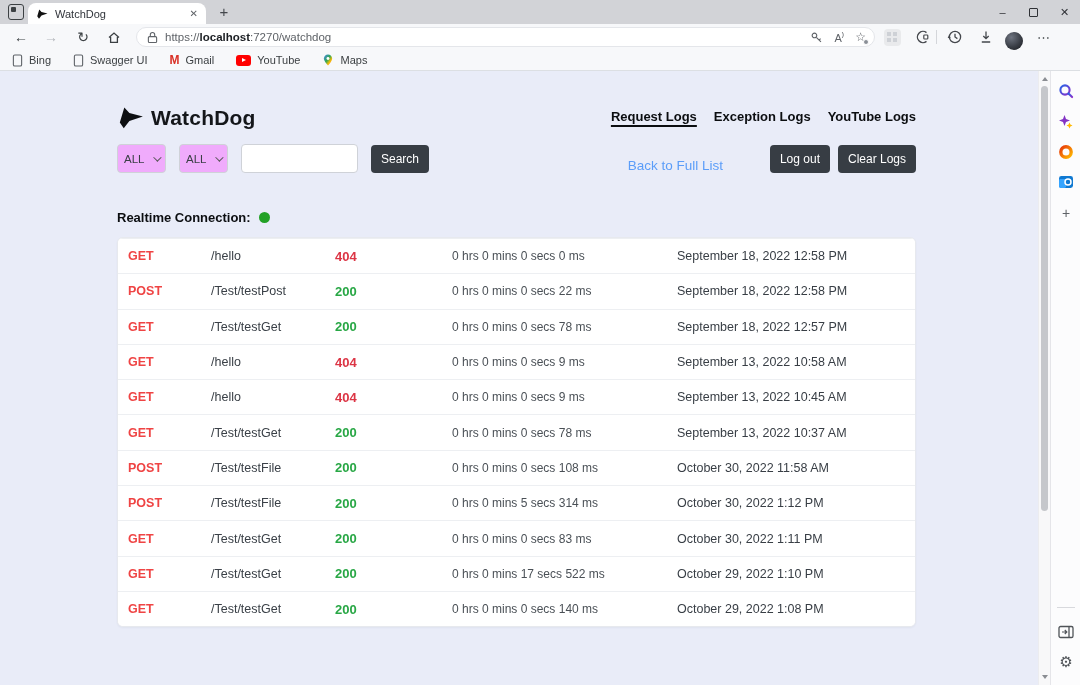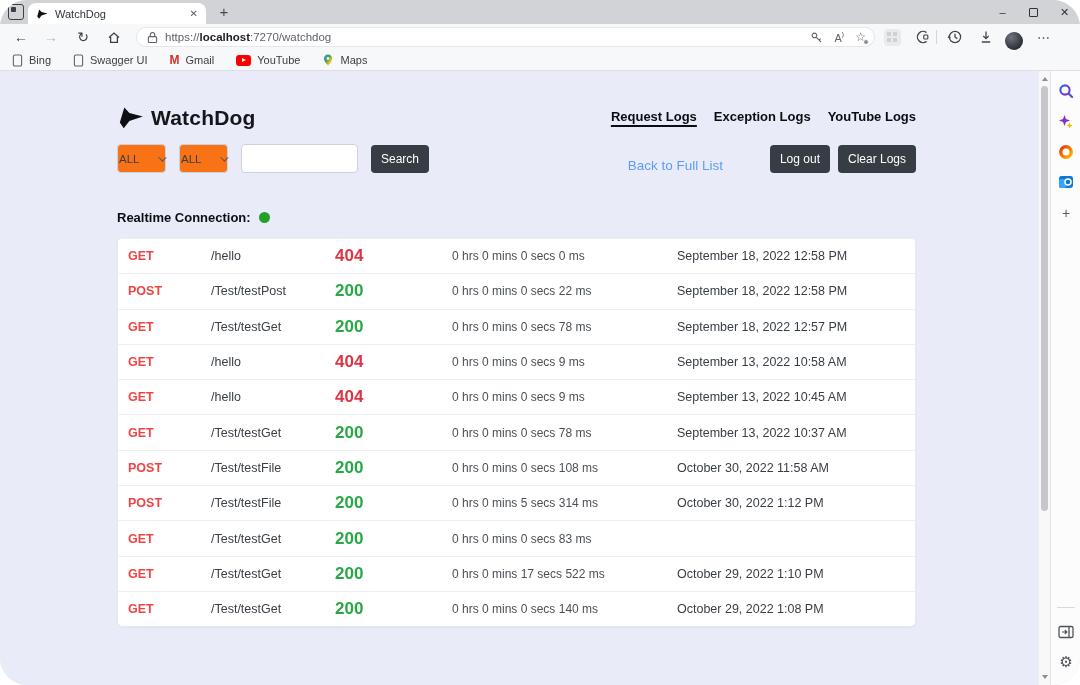--- a/index.html
+++ b/index.html
@@ -1,18 +1,18 @@
 <!DOCTYPE html>
 <html><head>
 <meta charset="utf-8">
 <style>
   * { box-sizing: border-box; margin: 0; padding: 0; }
   html,body { width:1080px; height:685px; }
   body { font-family: "Liberation Sans", sans-serif; overflow:hidden; }
-  .window { position:relative; width:1080px; height:685px; background:#e9ecf8; overflow:hidden;border-radius:27px; }
+  .window { position:relative; width:1080px; height:685px; background:#e9ecf8; overflow:hidden; }
 
   
   .titlebar { position:absolute; top:0; left:0; width:1080px; height:24px; background:#d2d3d7; }
   .tab-actions { position:absolute; left:8px; top:4px; width:16px; height:16px; border:1.4px solid #3c4043; border-radius:3px; }
   .tab-actions::after { content:""; position:absolute; left:2px; top:2px; width:5px; height:5px; background:#3c4043; border-radius:1px; }
   .tab { position:absolute; left:28px; top:3px; width:178px; height:21px; background:#fff; border-radius:8px 8px 0 0; display:flex; align-items:center; padding:0 8px; gap:7px; }
   .tab-title { font-size:11px; color:#30343a; flex:1; white-space:nowrap; overflow:hidden; }
   .tab-close { font-size:10px; color:#5f6368; cursor:default; }
   .new-tab { position:absolute; left:214px; top:2px; font-size:15px; color:#44474c; width:20px; height:20px; text-align:center; line-height:20px; }
   .win-controls { position:absolute; right:0; top:0; height:24px; display:flex; }
@@ -64,41 +64,41 @@
   .content { position:absolute; left:117px; top:0; width:799px; }
   .app-header { margin-top:33px; display:flex; justify-content:space-between; align-items:flex-start; }
   .brand { display:flex; align-items:center; gap:7px; }
   .brand-title { font-size:21px; font-weight:600; color:#14161a; letter-spacing:.2px; }
   .top-nav { display:flex; gap:17px; margin-top:5px; }
   .top-nav a { font-size:13px; font-weight:700; color:#0b0d10; text-decoration:none; }
   .top-nav a.active { text-decoration:underline; text-underline-offset:4px; text-decoration-thickness:1.5px; }
 
   .controls-row { margin-top:13px; display:flex; justify-content:space-between; align-items:center; }
   .filters { display:flex; gap:13px; align-items:center; }
-  .sel { width:49px; height:29px; background:#f97316; border:1px solid #cfd2d8; border-radius:4px; display:flex; align-items:center; justify-content:space-between; padding:0 1px; font-size:11.5px; color:#3a3f46; }
+  .sel { width:49px; height:29px; background:#f0abfc; border:1px solid #cfd2d8; border-radius:4px; display:flex; align-items:center; justify-content:space-between; padding:0 6px; font-size:11.5px; color:#3a3f46; }
   .chev { width:6px; height:6px; border-right:1.4px solid #555; border-bottom:1.4px solid #555; transform:rotate(45deg) translateY(-2px); }
   .txt-input { width:117px; height:29px; background:#fff; border:1px solid #cfd2d8; border-radius:4px; padding:0 7px; font-size:12px; font-family:"Liberation Sans",sans-serif; }
   .btn-dark { background:#373d44; color:#fff; border:none; border-radius:4px; font-size:12px; padding:7px 10px; font-family:"Liberation Sans",sans-serif; }
   .right-controls { display:flex; align-items:flex-end; }
   .link-blue { font-size:13.5px; color:#5b9df9; text-decoration:none; }
   .right-controls .btn-dark { margin-left:8px; }
   .right-controls .btn-dark:first-of-type { margin-left:47px; }
 
   .realtime { margin-top:37px; display:flex; align-items:center; gap:8px; }
   .realtime-label { font-size:13px; font-weight:800; color:#0b0d10; }
   .green-dot { width:11px; height:11px; border-radius:50%; background:#23a127; }
 
   .card { margin-top:12px; width:799px; background:#fff; border-radius:6px; border:1px solid #e7e9ee; box-shadow:0 1px 2px rgba(40,50,80,.05); overflow:hidden; }
   .trow { display:grid; grid-template-columns:83px 124px 117px 225px auto; align-items:center; padding-left:10px; }
   .thead { height:34px; background:#e9ecf0; }
   .thead span { font-size:12.5px; font-weight:700; color:#3e454d; }
   .tr { height:35.3px; border-top:1px solid #edeff2; background:#fff; }
   .c-method { font-size:12.5px; font-weight:700; color:#ef4444; }
   .c-path { font-size:12.5px; color:#3a4047; }
-  .c-status { font-size:17px; font-weight:700; }
+  .c-status { font-size:13px; font-weight:700; }
   .c-status.ok { color:#28a745; }
   .c-status.err { color:#dc3545; }
   .c-time { font-size:12px; color:#4a5056; }
   .c-stamp { font-size:12.5px; color:#383e45; }
 
   svg { display:block; }
 </style>
 </head>
 <body>
 
@@ -323,20 +323,21 @@
           <span class="c-path">/Test/testFile</span>
           <span class="c-status ok">200</span>
           <span class="c-time">0 hrs 0 mins 5 secs 314 ms</span>
           <span class="c-stamp">October 30, 2022 1:12 PM</span>
         </div>
         <div class="trow tr">
           <span class="c-method">GET</span>
           <span class="c-path">/Test/testGet</span>
           <span class="c-status ok">200</span>
           <span class="c-time">0 hrs 0 mins 0 secs 83 ms</span>
+          <span class="c-stamp">October 30, 2022 1:11 PM</span>
         </div>
         <div class="trow tr">
           <span class="c-method">GET</span>
           <span class="c-path">/Test/testGet</span>
           <span class="c-status ok">200</span>
           <span class="c-time">0 hrs 0 mins 17 secs 522 ms</span>
           <span class="c-stamp">October 29, 2022 1:10 PM</span>
         </div>
         <div class="trow tr">
           <span class="c-method">GET</span>

